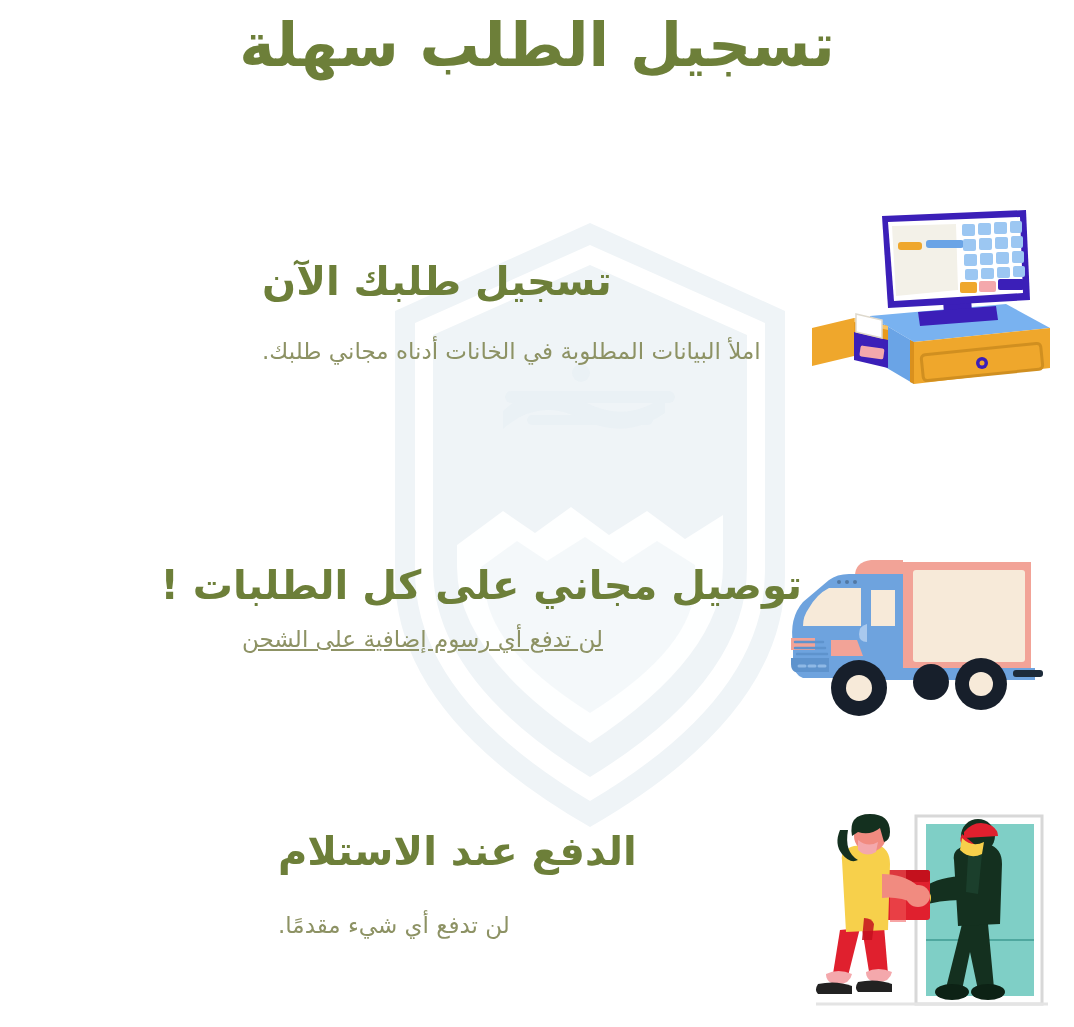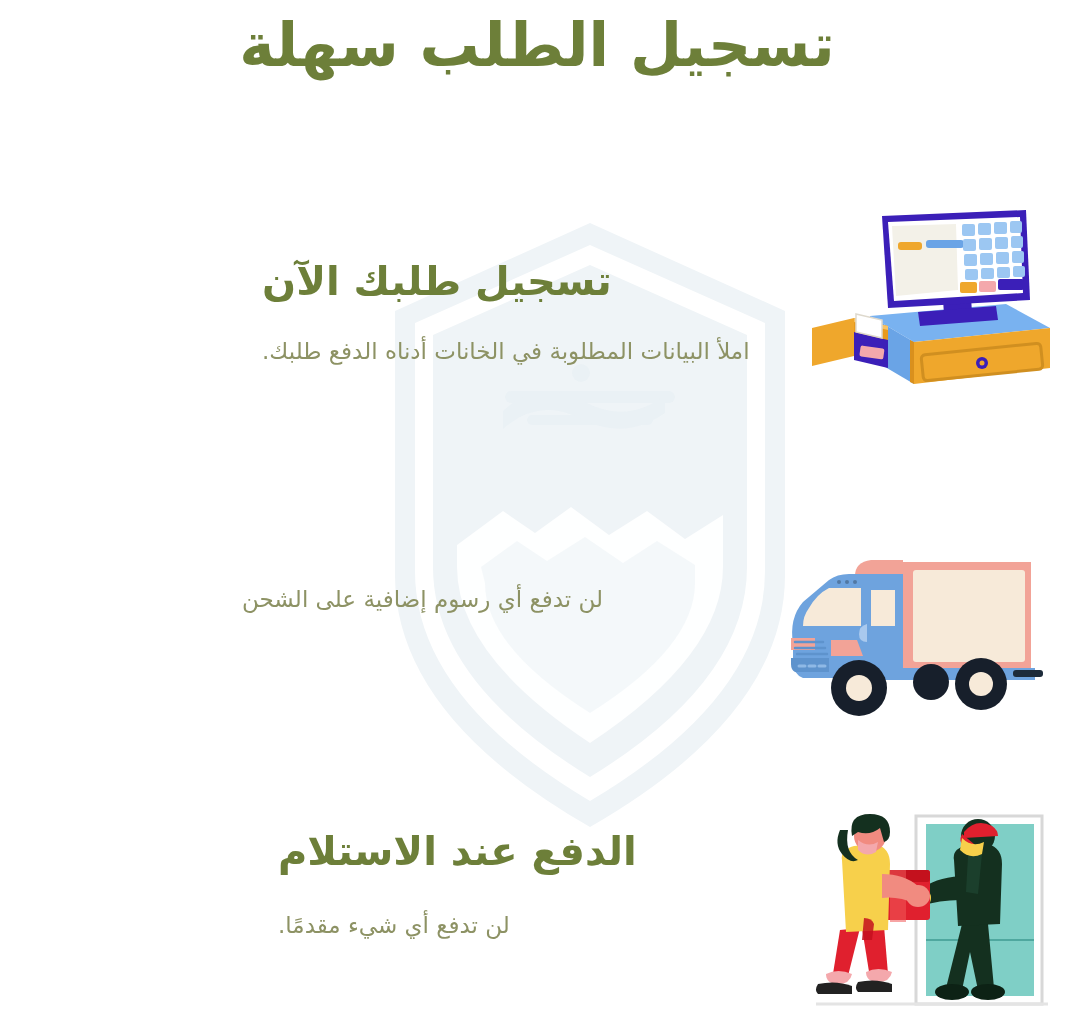--- a/index.html
+++ b/index.html
@@ -80,21 +80,21 @@
     line-height: 1.5;
     text-align: left;
     white-space: nowrap;
   }
 
   
   #section-1 .section-text { top: 52px; right: 292px; width: 520px; }
   #section-2 .section-text { top: 28px; right: 272px; width: 560px; }
   #section-3 .section-text { top: 22px; right: 296px; width: 500px; }
 
-  #section-2 .section-sub { margin-top: 26px; }
+  #section-2 .section-sub { margin-top: 8px; text-decoration: underline; }
   #section-3 .section-sub { margin-top: 28px; }
 
   
   .illus {
     position: absolute;
     z-index: 2;
   }
   #illus-computer { left: 810px; top: 8px;  width: 250px; height: 195px; }
   #illus-truck    { left: 785px; top: 18px; width: 275px; height: 180px; }
   #illus-delivery { left: 812px; top: 12px; width: 240px; height: 215px; }
@@ -131,21 +131,21 @@
     <path d="M118 196 q36 -34 80 -10 q44 24 82 -6 l0 18 q-40 28 -84 6 q-42 -22 -78 10 z"></path>
   </g>
 </svg>
 
 <h1 id="page-title">تسجيل الطلب سهلة</h1>
 
 <div class="section" id="section-1">
 
   <div class="section-text">
     <div class="section-heading">تسجيل طلبك الآن</div>
-    <div class="section-sub">املأ البيانات المطلوبة في الخانات أدناه الدفع طلبك.</div>
+    <div class="section-sub">املأ البيانات المطلوبة في الخانات أدناه مجاني طلبك.</div>
   </div>
 
   <div class="illus" id="illus-computer">
     <svg viewBox="0 0 250 195" xmlns="http://www.w3.org/2000/svg" aria-hidden="true">
 
       <g>
         <path d="M60 108 L196 96 L240 120 L104 134 Z" fill="#79b2f0"></path>
         <path d="M60 108 L60 150 L104 176 L104 134 Z" fill="#6aa4e6"></path>
       </g>
 
@@ -200,20 +200,21 @@
       <rect x="50" y="139" width="24" height="11" rx="2" fill="#f4a8ac" transform="rotate(8 62 144)"></rect>
 
       <path d="M46 106 L72 112 L72 130 L46 124 Z" fill="#ffffff" stroke="#ded9cd" stroke-width="1.5"></path>
     </svg>
   </div>
 </div>
 
 <div class="section" id="section-2">
 
   <div class="section-text">
+    <div class="section-heading">توصيل مجاني على كل الطلبات !</div>
     <div class="section-sub">لن تدفع أي رسوم إضافية على الشحن</div>
   </div>
 
   <div class="illus" id="illus-truck">
     <svg viewBox="0 0 275 180" xmlns="http://www.w3.org/2000/svg" aria-hidden="true">
 
       <path d="M82 16 L246 16 L246 122 L82 122 Z" fill="#f2a397"></path>
       <path d="M70 30 Q70 16 86 14 L118 14 L118 122 L70 122 Z" fill="#f2a397"></path>
 
       <rect x="128" y="24" width="112" height="92" rx="3" fill="#f7ead9"></rect>

